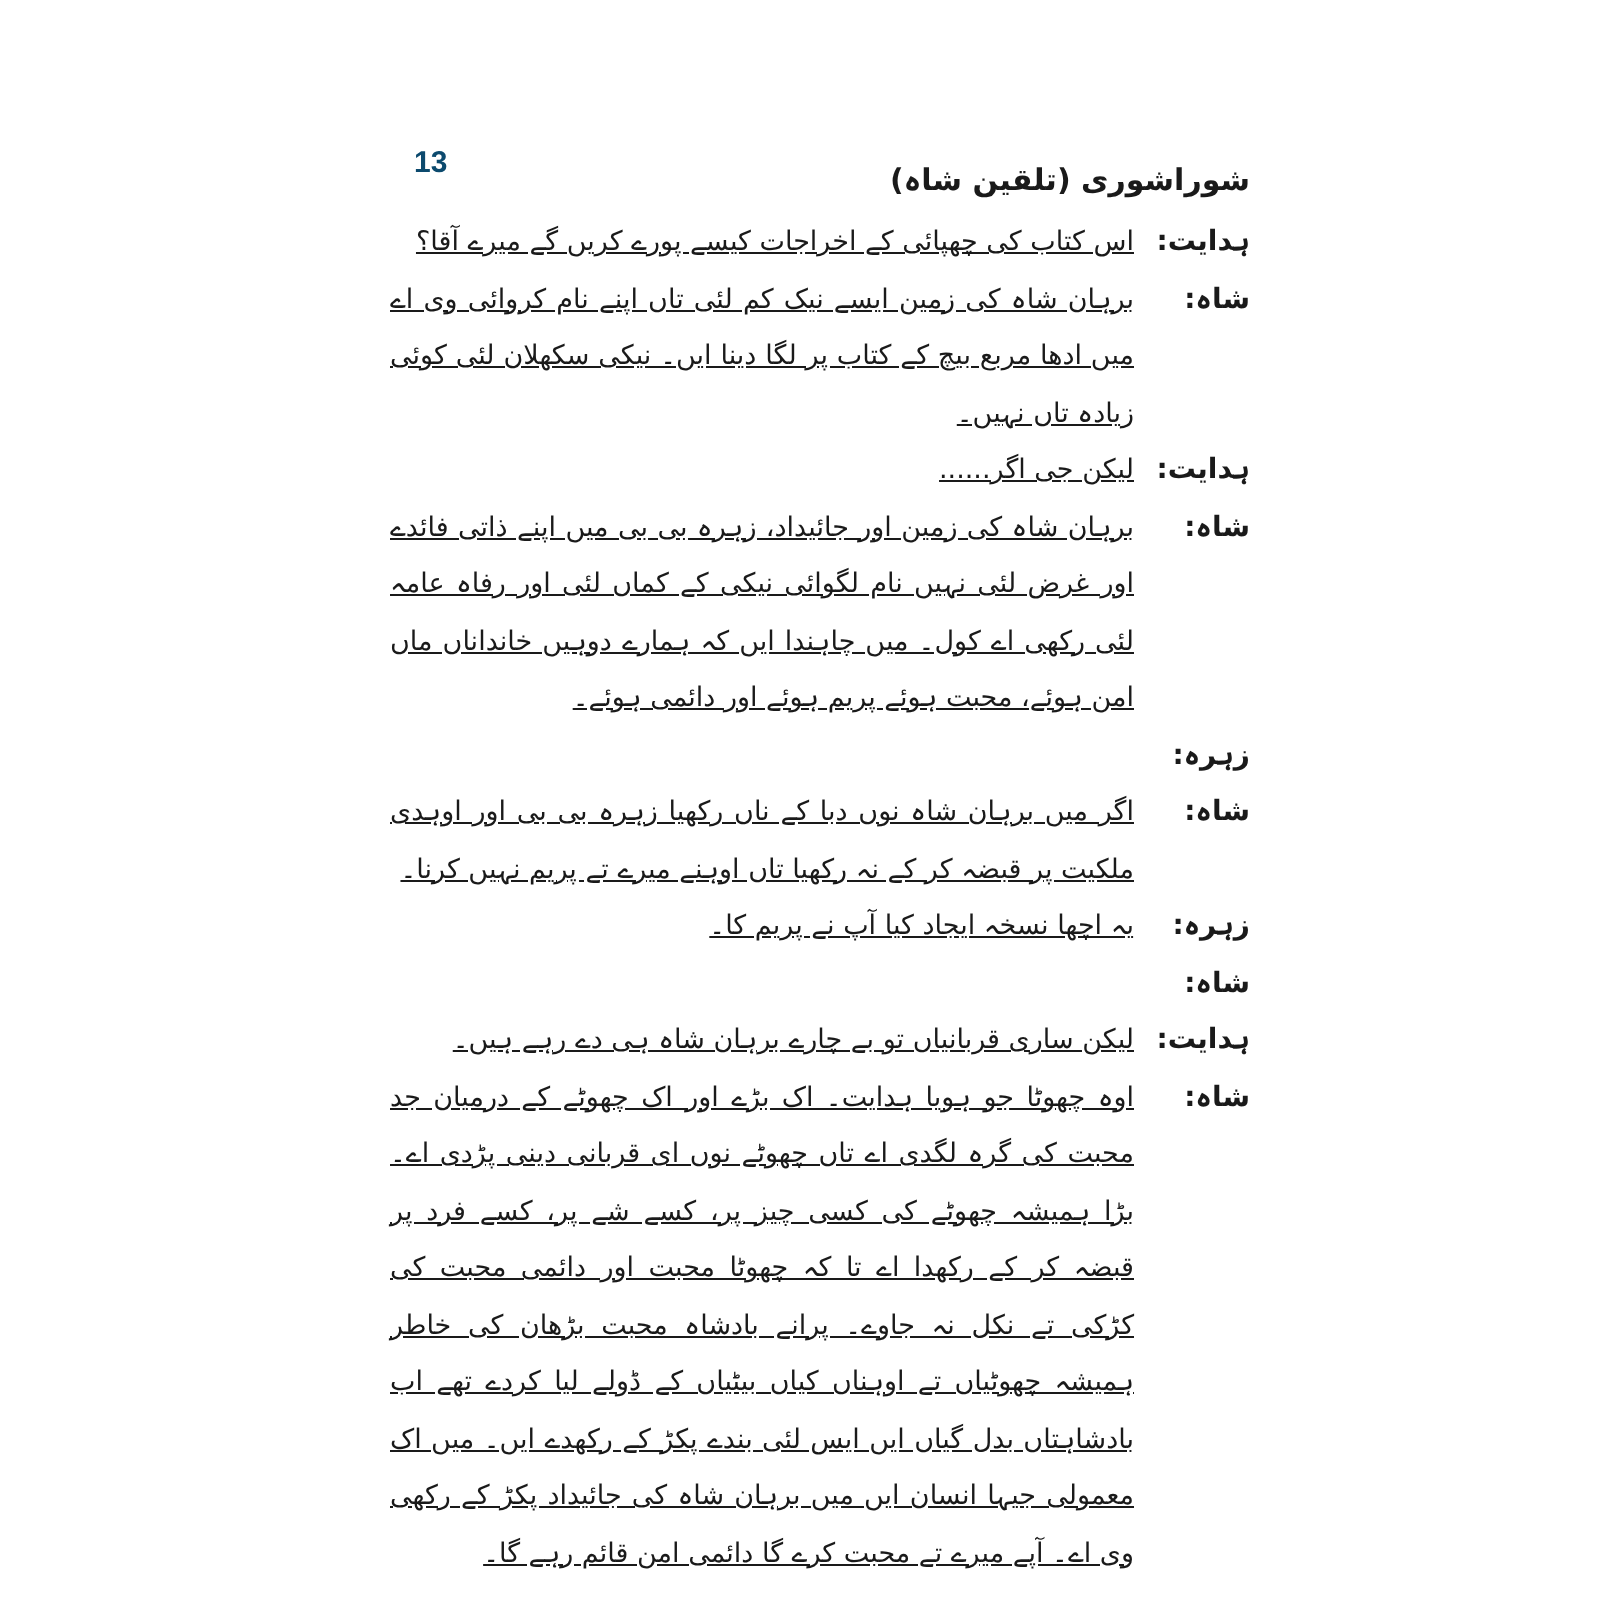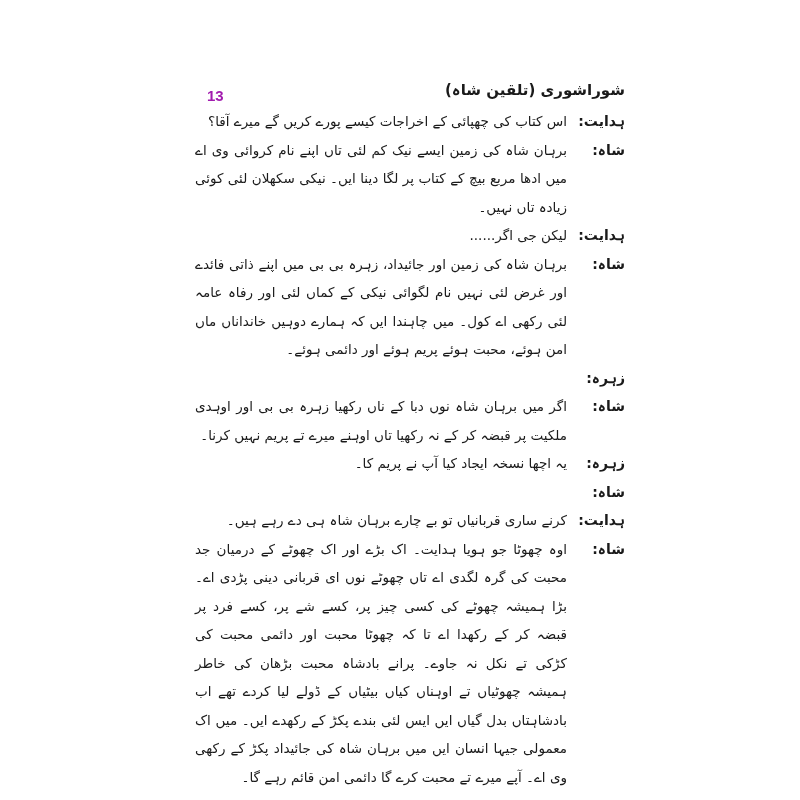--- a/index.html
+++ b/index.html
@@ -1,26 +1,26 @@
 <!DOCTYPE html>
 <html><head>
   <meta charset="utf-8">
   <style>
     html, body { margin:0; padding:0; background:#ffffff; }
     body { width:800px; height:800px; overflow:hidden; position:relative;
            font-family:"DejaVu Sans", sans-serif; color:#1a1a1a; }
     .page { position:absolute; left:195px; top:55px; width:430px; height:730px; }
     .header { position:absolute; top:10px; left:0; width:430px; height:30px; }
     .page-number { position:absolute; left:12px; top:8px; font-family:"Liberation Sans", sans-serif;
-                   font-weight:bold; font-size:15px; color:#a21caf;margin-top:14px; }
+                   font-weight:bold; font-size:15px; color:#0c4a6e; }
     .book-title { position:absolute; right:0px; top:16px; direction:rtl; font-size:15px; font-weight:bold; }
     .content { position:absolute; top:52px; left:0; width:430px; direction:rtl; }
     .turn { display:flex; flex-direction:row; align-items:flex-start; }
     .speaker { flex:0 0 auto; width:58px; font-weight:bold; font-size:14px; line-height:28.5px; white-space:nowrap;text-align:right; }
-    .speech { flex:1 1 auto; font-size:13.5px; line-height:28.5px; text-align:justify; text-align-last:right; }
+    .speech { flex:1 1 auto; font-size:13.5px; line-height:28.5px; text-align:justify; text-align-last:right;text-decoration:underline; }
   </style>
 </head>
 <body>
 
 <div class="page">
   <div class="header">
     <span class="page-number">13</span>
     <span class="book-title">شوراشوری (تلقین شاہ)</span>
   </div>
 
@@ -50,21 +50,21 @@
     </div>
     <div class="turn">
       <span class="speaker">زہرہ:</span>
       <span class="speech">یہ اچھا نسخہ ایجاد کیا آپ نے پریم کا۔</span>
     </div>
     <div class="turn">
       <span class="speaker">شاہ:</span>
     </div>
     <div class="turn">
       <span class="speaker">ہدایت:</span>
-      <span class="speech">کرنے ساری قربانیاں تو بے چارے برہان شاہ ہی دے رہے ہیں۔</span>
+      <span class="speech">لیکن ساری قربانیاں تو بے چارے برہان شاہ ہی دے رہے ہیں۔</span>
     </div>
     <div class="turn">
       <span class="speaker">شاہ:</span>
       <span class="speech">اوہ چھوٹا جو ہویا ہدایت۔ اک بڑے اور اک چھوٹے کے درمیان جد محبت کی گرہ لگدی اے تاں چھوٹے نوں ای قربانی دینی پڑدی اے۔ بڑا ہمیشہ چھوٹے کی کسی چیز پر، کسے شے پر، کسے فرد پر قبضہ کر کے رکھدا اے تا کہ چھوٹا محبت اور دائمی محبت کی کڑکی تے نکل نہ جاوے۔ پرانے بادشاہ محبت بڑھان کی خاطر ہمیشہ چھوٹیاں تے اوہناں کیاں بیٹیاں کے ڈولے لیا کردے تھے اب بادشاہتاں بدل گیاں ایں ایس لئی بندے پکڑ کے رکھدے ایں۔ میں اک معمولی جیہا انسان ایں میں برہان شاہ کی جائیداد پکڑ کے رکھی وی اے۔ آپے میرے تے محبت کرے گا دائمی امن قائم رہے گا۔</span>
     </div>
 
   </div>
 </div>
 
 </body></html>

